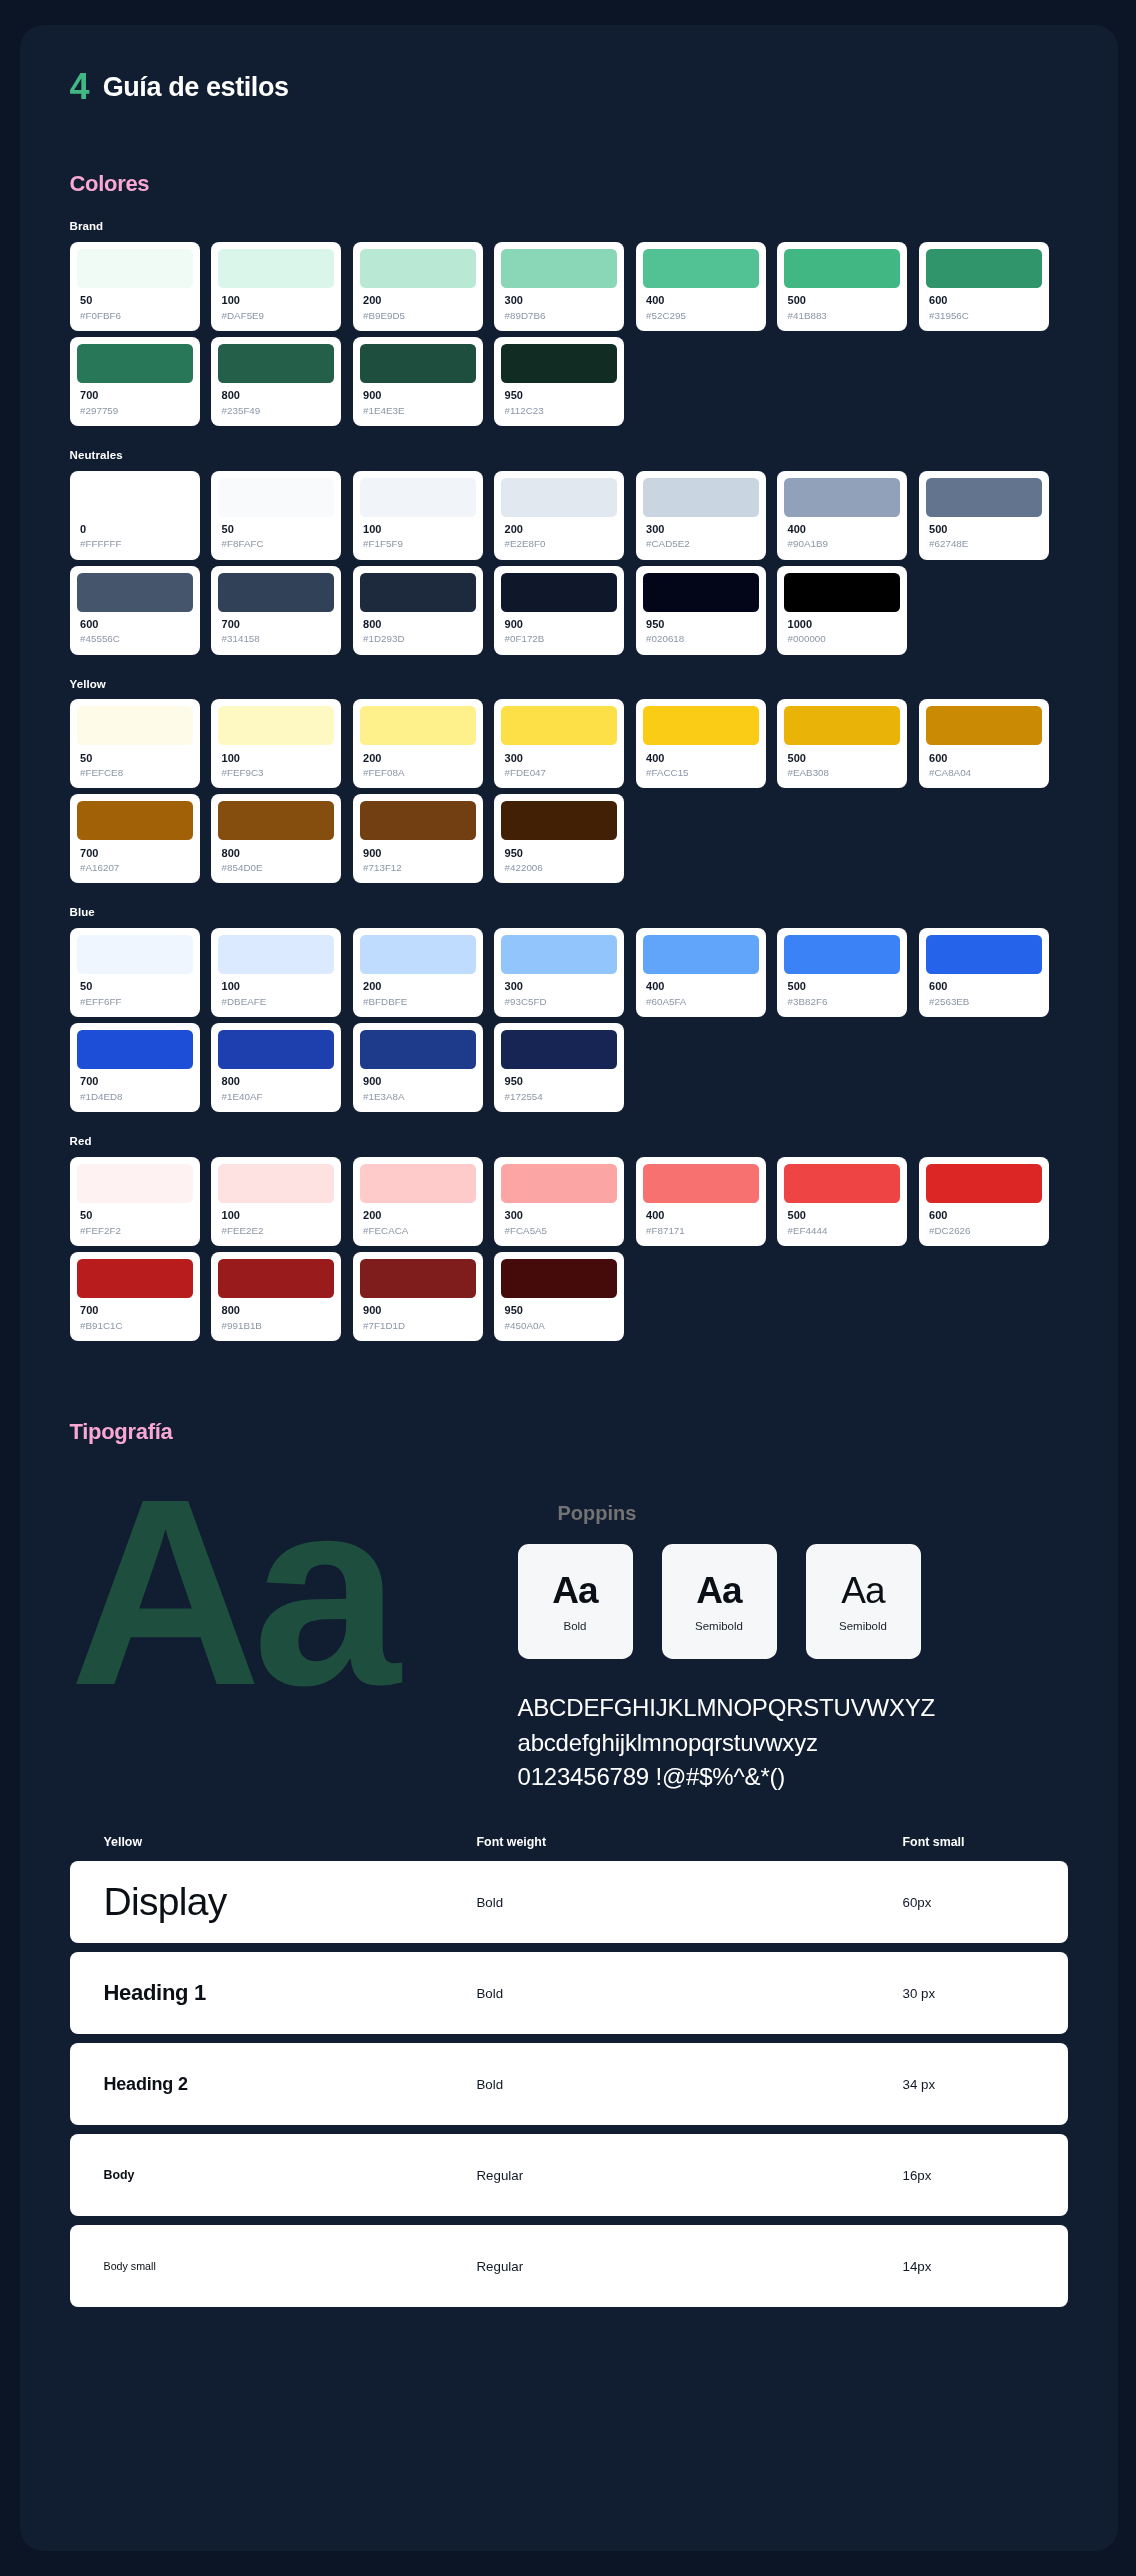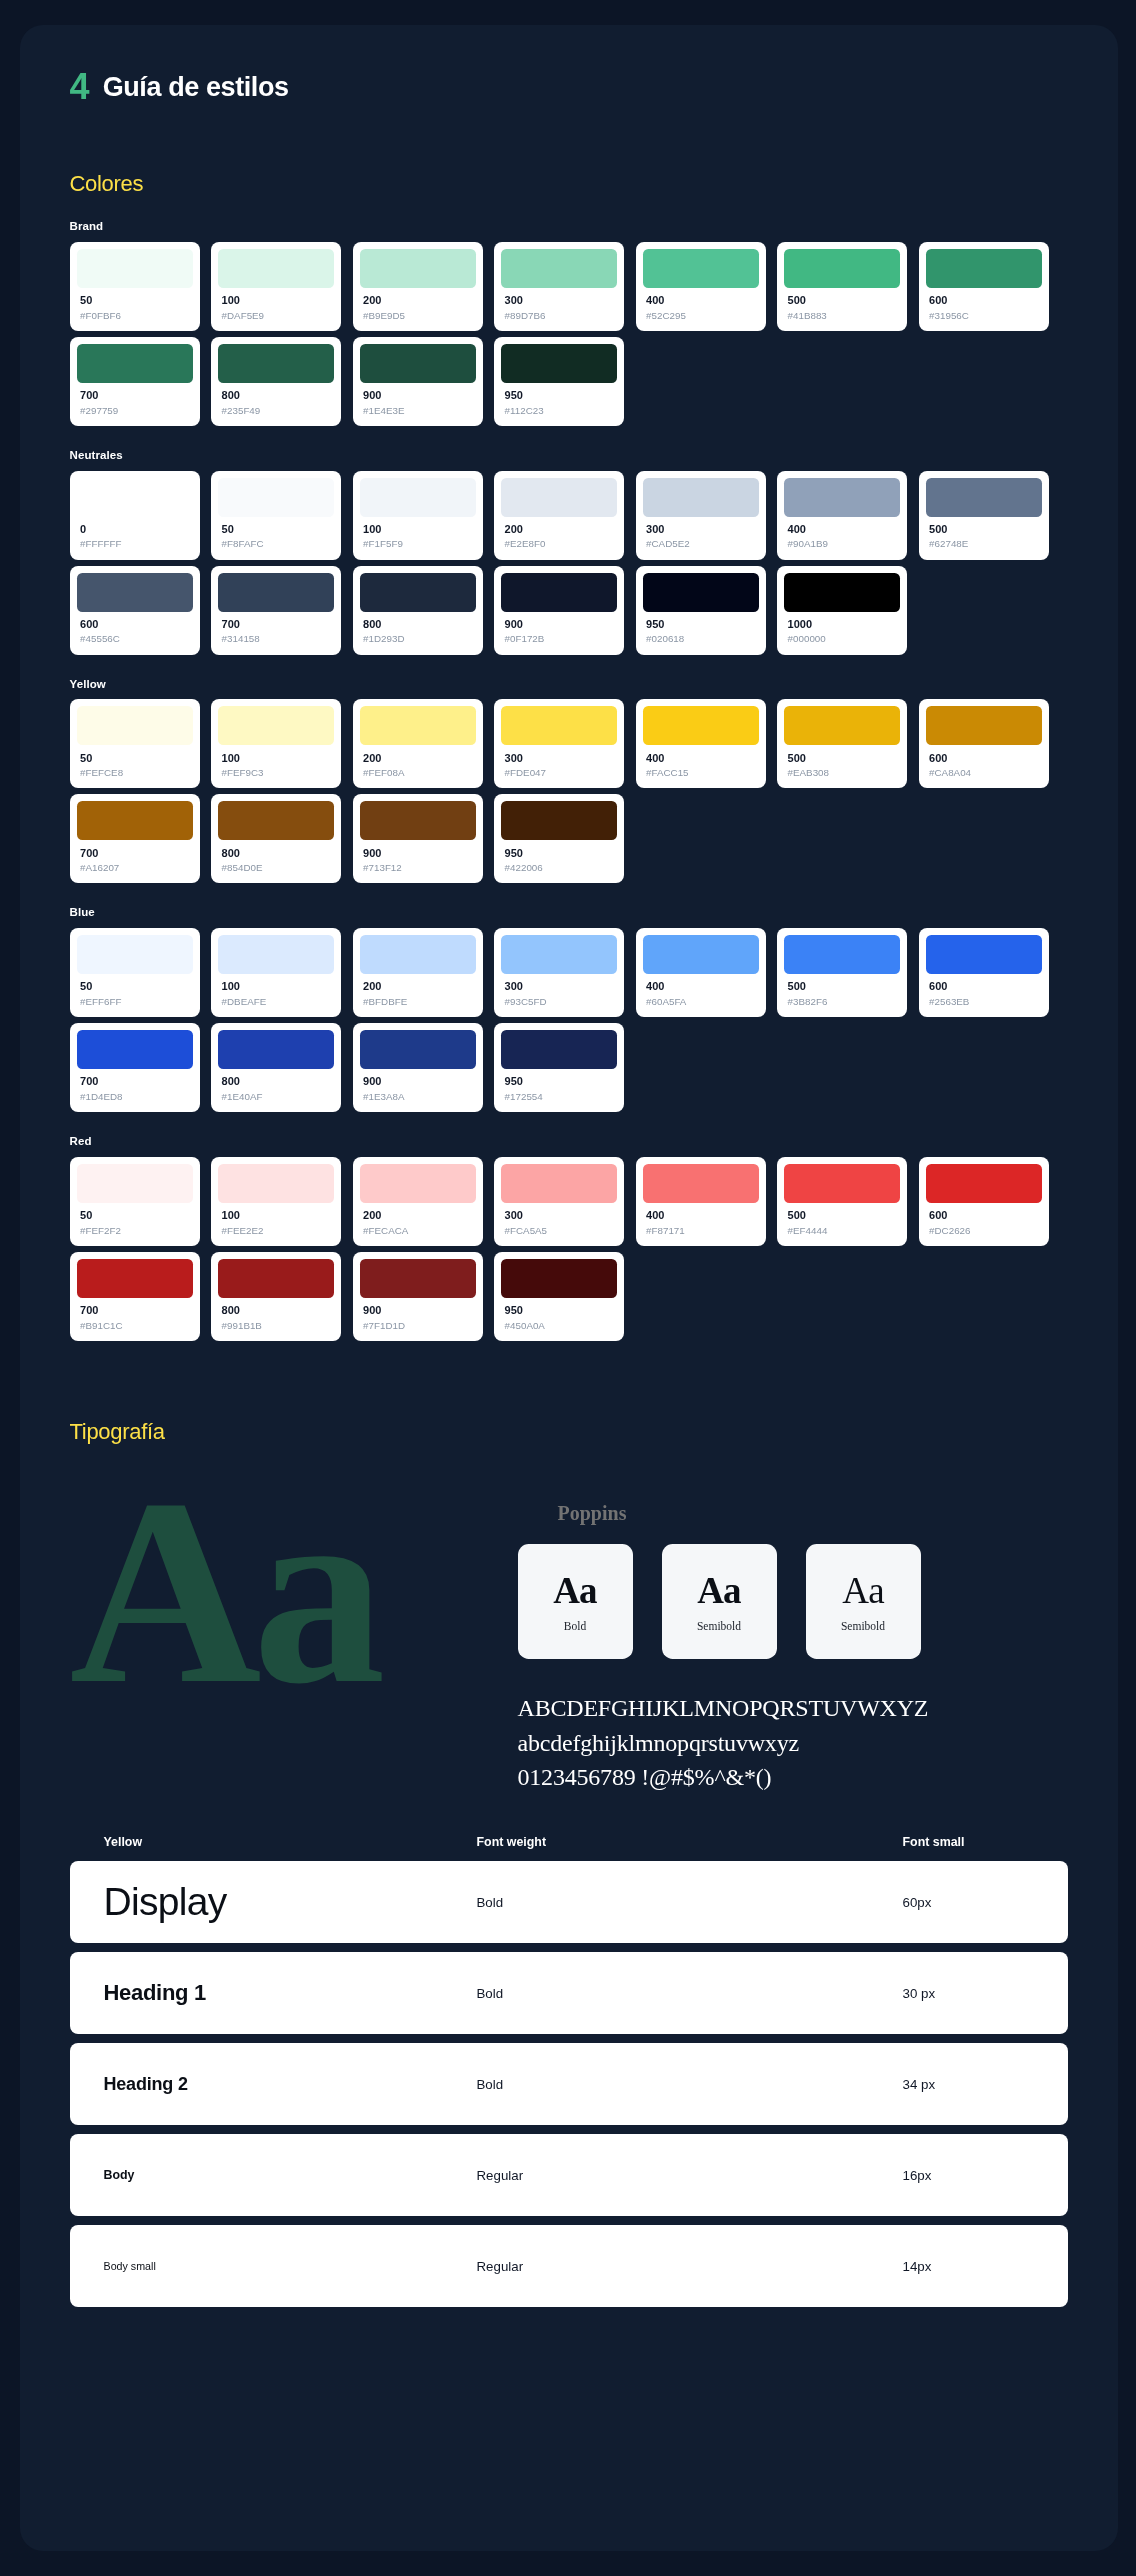--- a/index.html
+++ b/index.html
@@ -42,22 +42,22 @@
   .doc-title {
     font-size: 27px;
     font-weight: 700;
     color: #ffffff;
     letter-spacing: -0.4px;
   }
 
   
   .section-title {
     font-size: 22px;
-    font-weight: 400;
-    color: #fde047;
+    font-weight: 700;
+    color: #f9a8d4;
     letter-spacing: -0.3px;
     margin-bottom: 23px;
   }
   .group-label {
     font-size: 11.5px;
     font-weight: 700;
     color: #ffffff;
     margin-bottom: 9.8px;
     letter-spacing: 0.1px;
   }
@@ -103,21 +103,20 @@
   }
 
   
   .type-section { margin-top: 78px; }
 
   .type-top {
     display: flex;
     gap: 39px;
     margin-top: 27px;
     align-items: flex-start;
-    font-family: Liberation Serif, serif;
   }
 
   .aa-big {
     font-size: 266px;
     line-height: 0.78;
     font-weight: 700;
     color: #1E4E3E;
     letter-spacing: -9px;
     flex: 0 0 409px;
     padding-top: 16px;

